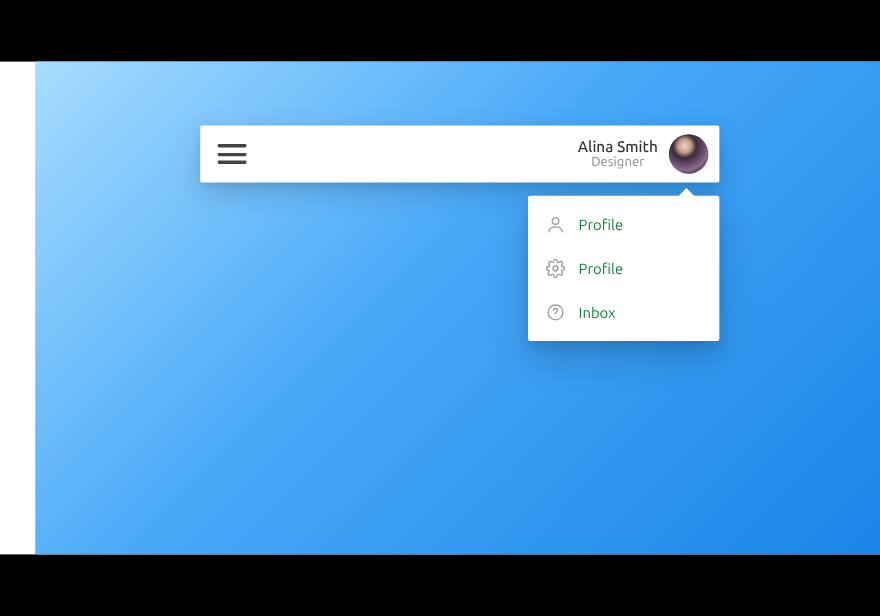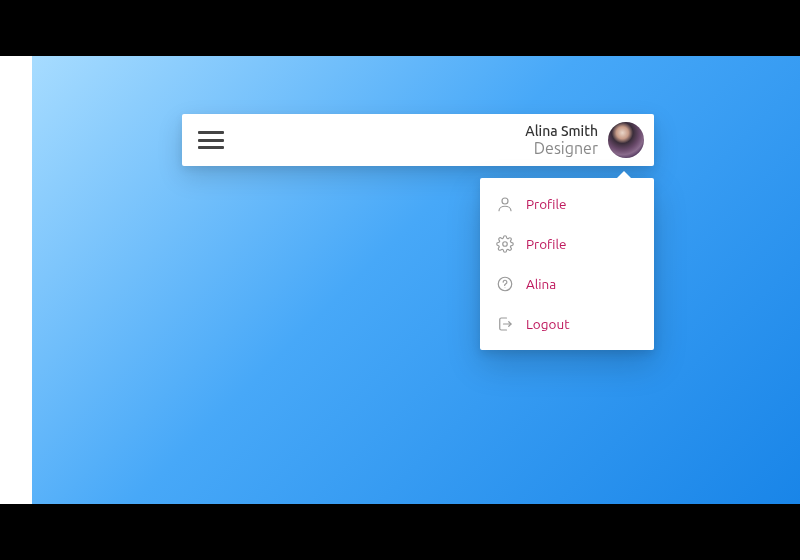--- a/index.html
+++ b/index.html
@@ -24,21 +24,21 @@
   }
   .hamburger {
     width: 26px; height: 18px;
     display: flex; flex-direction: column; justify-content: space-between;
     cursor: pointer;
   }
   .hamburger span { display: block; height: 3px; width: 100%; background: #444; border-radius: 1px; }
   .user-area { display: flex; align-items: center; gap: 10px; cursor: pointer; }
   .user-text { text-align: right; line-height: 1.15; }
   .user-name { font-size: 14px; color: #333; font-weight: 500; white-space: nowrap; }
-  .user-role { font-size: 16px; color: #888; white-space: nowrap; }
+  .user-role { font-size: 12px; color: #888; white-space: nowrap; text-align: center; }
   .avatar {
     width: 36px; height: 36px; border-radius: 50%;
     background: radial-gradient(circle at 40% 30%, #e9d5c8 0%, #c79b88 18%, #3a2d3a 32%, #6a4a6b 52%, #8a6b8c 66%, #4b315a 82%);
     box-shadow: inset 0 0 0 1px rgba(0,0,0,0.05);
   }
   .dropdown {
     position: absolute;
     top: 122px;
     left: 448px;
     width: 174px;
@@ -52,21 +52,21 @@
     position: absolute;
     top: -7px; right: 22px;
     width: 0; height: 0;
     border-left: 8px solid transparent;
     border-right: 8px solid transparent;
     border-bottom: 8px solid #fff;
   }
   .menu-item {
     display: flex; align-items: center; gap: 12px;
     height: 40px; padding: 0 16px;
-    font-size: 13.5px; color: #be185d;
+    font-size: 13.5px; color: #15803d;
     cursor: pointer;
   }
   .menu-item.hovered { background: #f2f2f2; }
   .menu-icon { width: 18px; height: 18px; flex: 0 0 18px; color: #9a9a9a; }
   .menu-icon svg { width: 18px; height: 18px; display: block; }
 </style>
 </head>
 <body>
 
 <div class="letterbox-top"></div>
@@ -113,29 +113,19 @@
     </div>
 
     <div class="menu-item">
       <span class="menu-icon">
         <svg viewBox="0 0 24 24" fill="none" stroke="currentColor" stroke-width="1.6" stroke-linecap="round" stroke-linejoin="round">
           <circle cx="12" cy="12" r="9"></circle>
           <path d="M9.5 9.5a2.5 2.5 0 1 1 3.5 2.3c-.9.4-1.5 1-1.5 2.2"></path>
           <circle cx="12" cy="17" r="0.6" fill="currentColor" stroke="none"></circle>
         </svg>
       </span>
-      <span>Alina</span>
+      <span>Inbox</span>
     </div>
 
-    <div class="menu-item">
-      <span class="menu-icon">
-        <svg viewBox="0 0 24 24" fill="none" stroke="currentColor" stroke-width="1.6" stroke-linecap="round" stroke-linejoin="round">
-          <path d="M14 4H7a2 2 0 0 0-2 2v12a2 2 0 0 0 2 2h7"></path>
-          <path d="M10 12h10"></path>
-            <path d="M17 9l3 3-3 3"></path>
-        </svg>
-      </span>
-      <span>Logout</span>
-    </div>
 
   </div>
 
 </div>
 
 </body></html>

